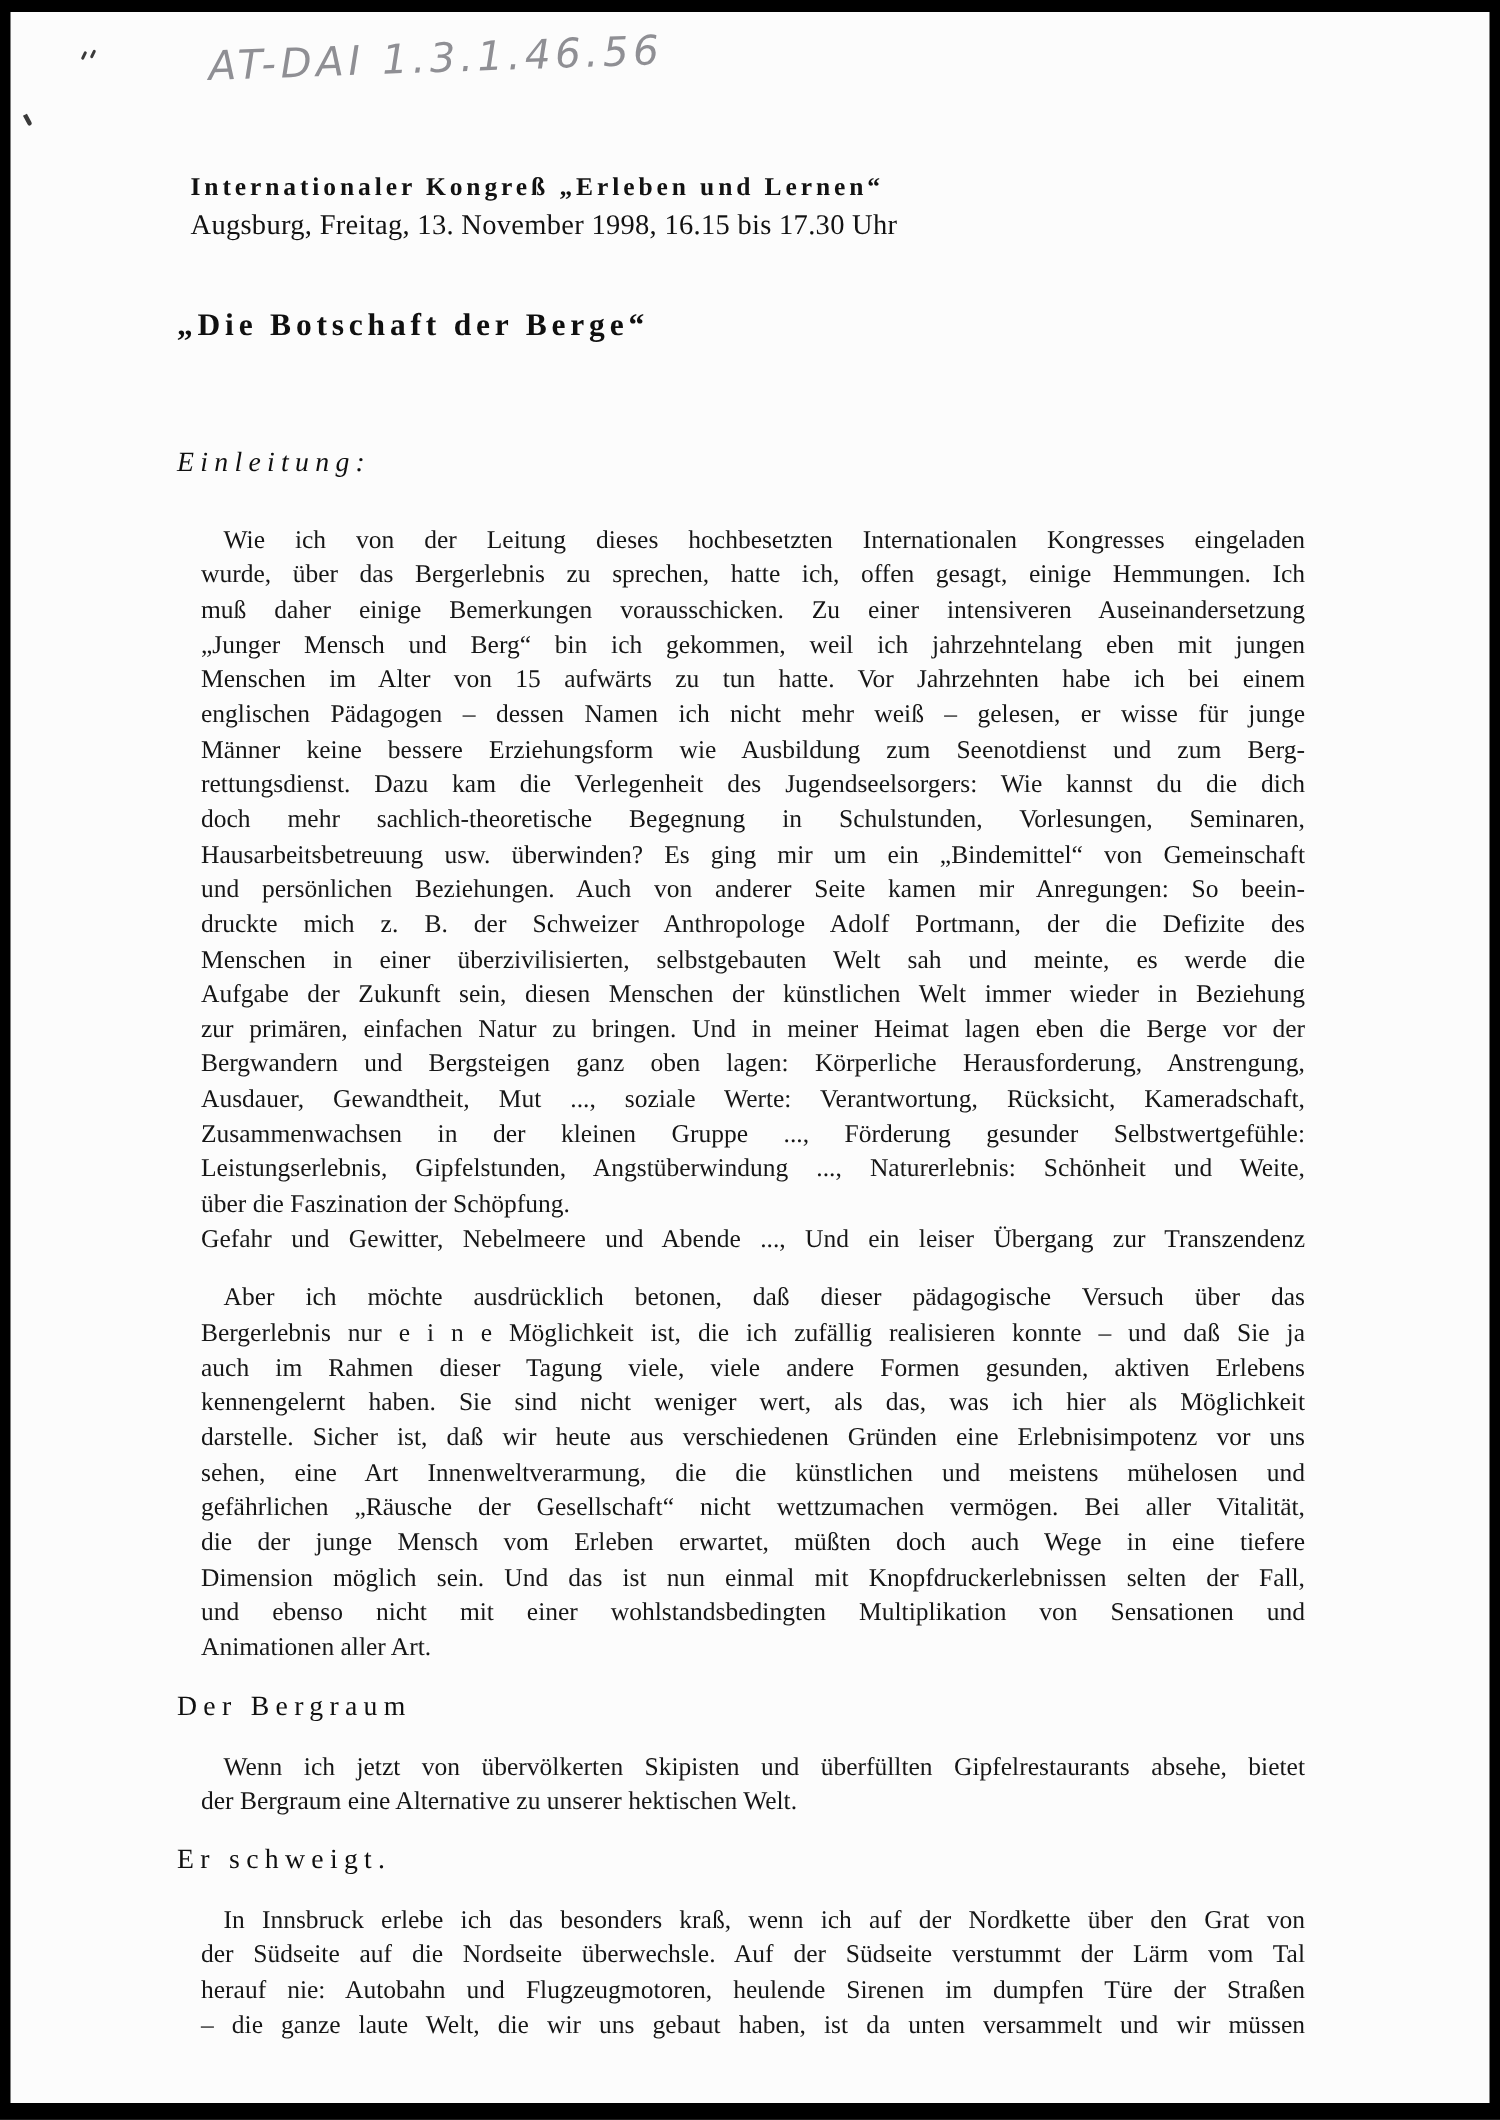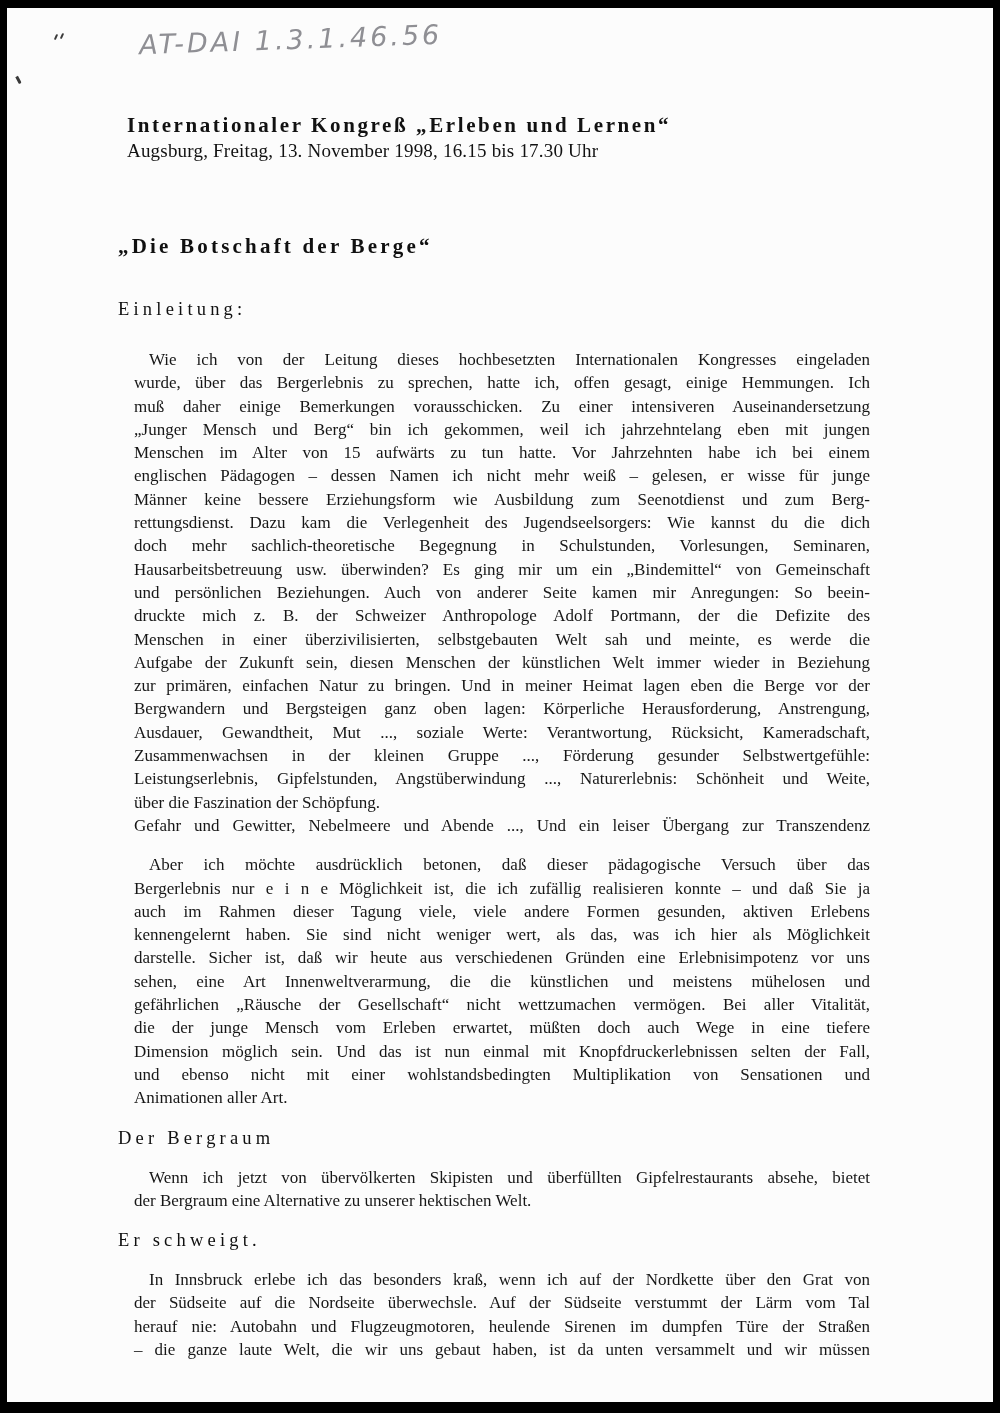--- a/index.html
+++ b/index.html
@@ -41,44 +41,44 @@
   .speck-a1 { left: 48px; top: 26px; width: 2px; height: 6px; transform: rotate(25deg); border-radius: 1px; }
   .speck-a2 { left: 54px; top: 25px; width: 2px; height: 6px; transform: rotate(25deg); border-radius: 1px; }
   .speck-b  { left: 10px; top: 68px; width: 3px; height: 8px; transform: rotate(-28deg); border-radius: 0 0 2px 2px; }
 
   .header {
     position: absolute;
     left: 120px; top: 104px;
     white-space: nowrap;
   }
   .header-line1 {
-    font-size: 21px;
+    font-size: 17px;
     font-weight: bold;
     letter-spacing: 2.6px;
     line-height: 26px;
     color: #121212;
   }
   .header-line2 {
     font-size: 19px;
     letter-spacing: 0.2px;
     line-height: 26px;
     color: #121212;
   }
   .doc-title {
     position: absolute;
-    left: 111px; top: 226px;
+    left: 111px; top: 196px;
     font-size: 21px;
     font-weight: 600;
     letter-spacing: 3.2px;
     white-space: nowrap;
     color: #101010;
   }
   .heading-einleitung {
     position: absolute;
-    left: 111px; top: 289px;
+    left: 111px; top: 289px; font-style: italic;
   }
   .sec-heading {
     font-size: 18.5px;
     letter-spacing: 4.2px;
     line-height: 24px;
     white-space: nowrap;
     color: #101010;
   }
   .body-col {
     position: absolute;

